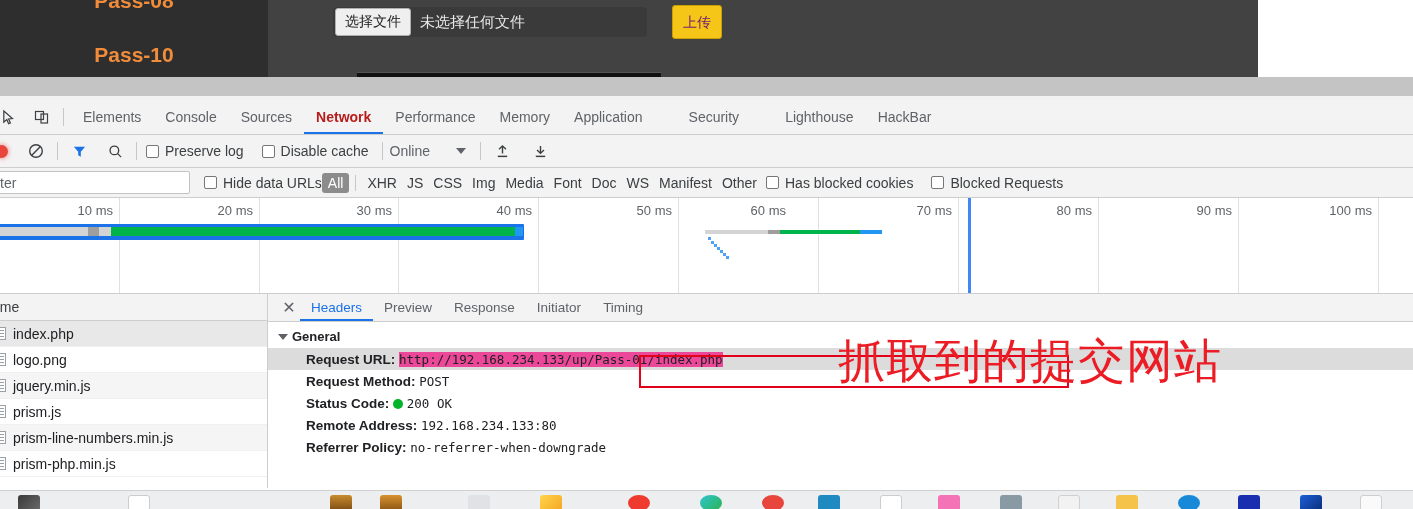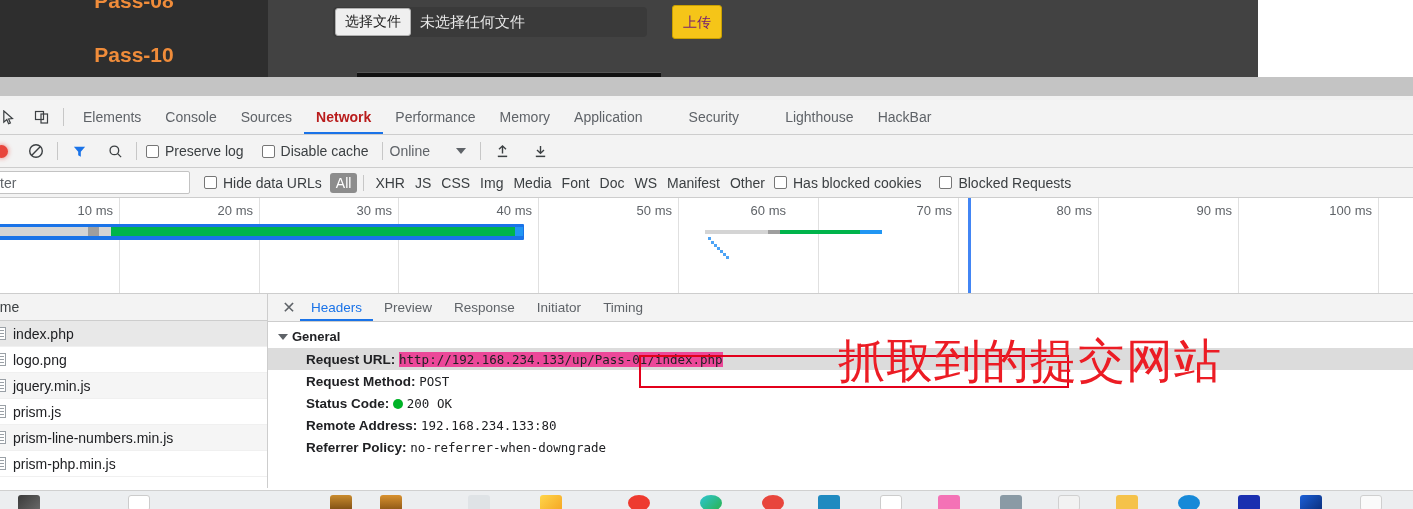--- a/index.html
+++ b/index.html
@@ -266,21 +266,21 @@
         </svg>
       </div>
     </div>
 
     <div class="dt-filterbar">
       <input class="filter-input" value="lter" placeholder="Filter" style="">
       <div class="cb-row" style="margin-left:204px">
         <span class="cbox"></span>
         <span>Hide data URLs</span>
       </div>
-      <span class="ftype on" style="margin-left:8px">All</span>
+      <span class="ftype on" style="">All</span>
       <span class="fsep"></span>
       <span class="ftype">XHR</span>
       <span class="ftype">JS</span>
       <span class="ftype">CSS</span>
       <span class="ftype">Img</span>
       <span class="ftype">Media</span>
       <span class="ftype">Font</span>
       <span class="ftype">Doc</span>
       <span class="ftype">WS</span>
       <span class="ftype">Manifest</span>

